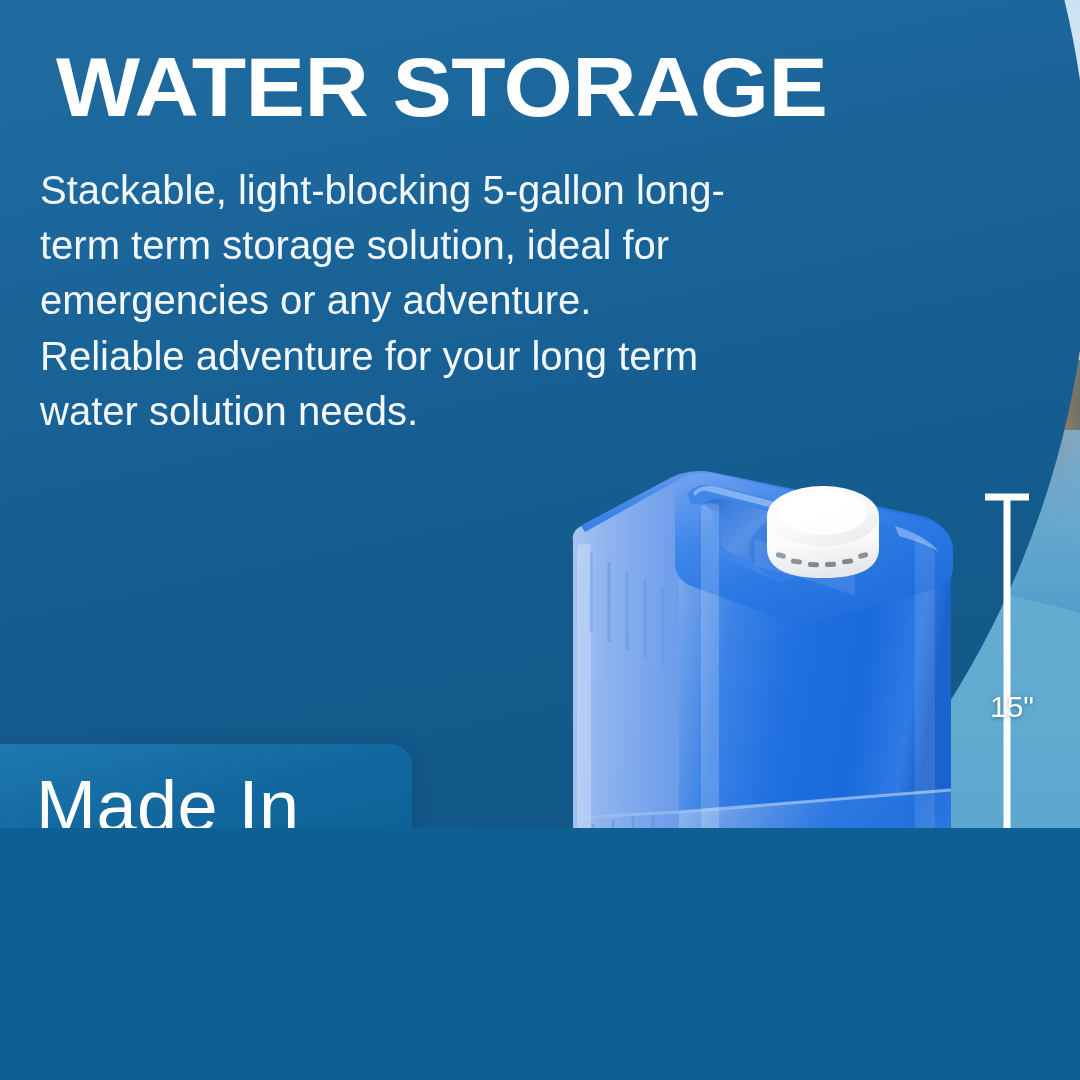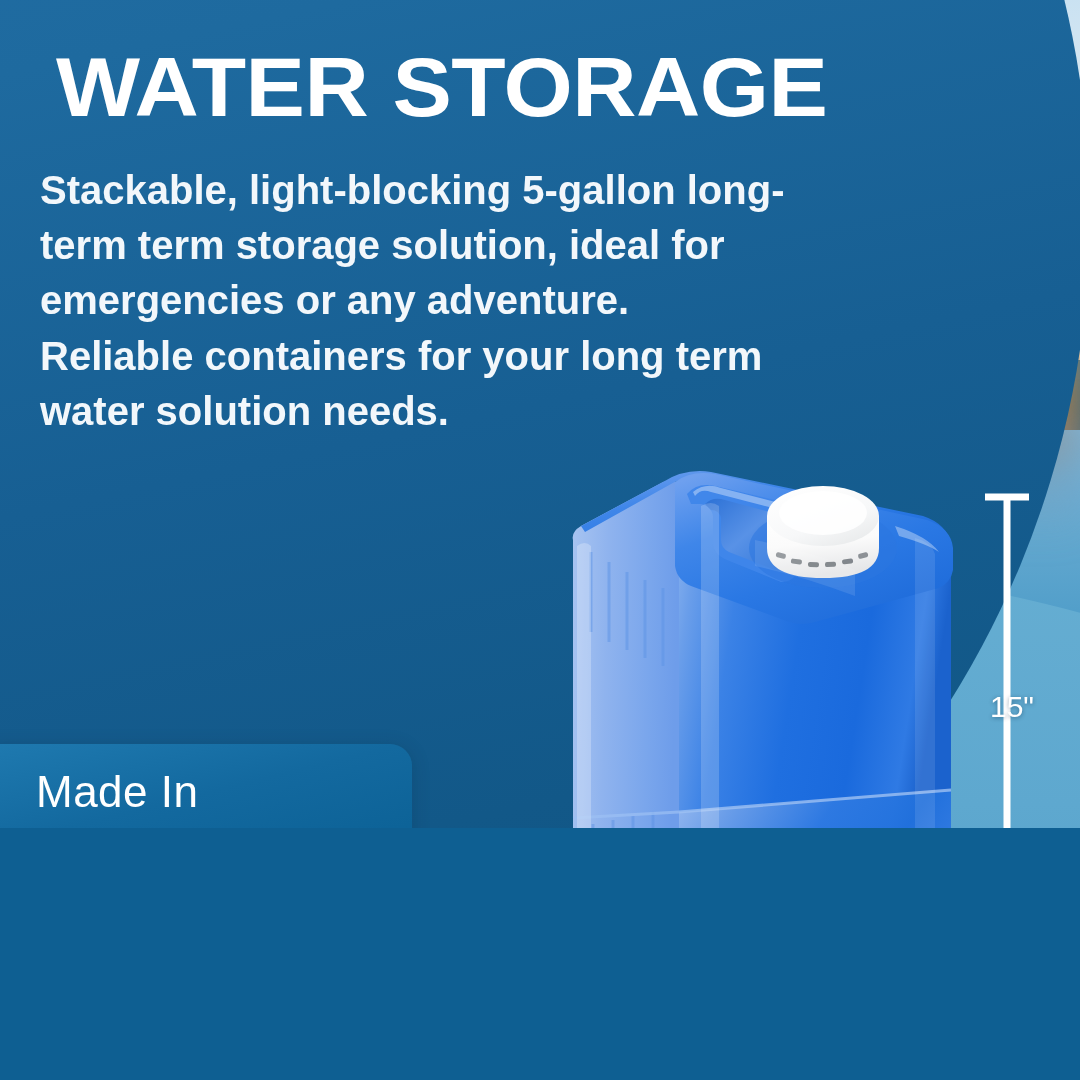--- a/index.html
+++ b/index.html
@@ -63,35 +63,35 @@
   
   .headline {
     position:absolute; left:56px; top:46px;
     font-size:84px; line-height:0.98; font-weight:700;
     color:#ffffff; letter-spacing:-0.5px;
     transform:scaleX(1.06); transform-origin:left top;
     white-space:nowrap;
   }
   .subcopy {
     position:absolute; left:40px; top:163px; width:760px;
-    font-size:40px; line-height:1.38; color:#f2f7fb; font-weight:700;
+    font-size:40px; line-height:1.38; color:#f2f7fb; font-weight:400;
   }
   .subcopy p { margin:0; }
 
   
   .usa-badge {
     position:absolute; left:-26px; top:744px;
     width:438px; height:196px;
     border-radius:22px;
     background:linear-gradient(166deg,#1f7ab0 0%,#13699f 35%,#0d6398 62%,#0a5d91 100%);
     box-shadow:0 3px 18px rgba(6,40,66,.22);
   }
   .usa-text {
     position:absolute; left:62px; top:24px;
-    font-size:44px; line-height:1.07; color:#ffffff; font-weight:400;
+    font-size:72px; line-height:1.07; color:#ffffff; font-weight:400;
     letter-spacing:0.5px;
     text-align:center;
   }
   .usa-text span { display:block; }
 
   
   .jug { position:absolute; left:515px; top:420px; width:470px; height:545px; }
   .jug svg { display:block; }
 
   
@@ -123,21 +123,21 @@
 
   <div class="brand-panel-sq"></div>
   <div class="brand-panel"></div>
 
   <div class="headline">WATER STORAGE</div>
 
   <div class="subcopy">
     <p>Stackable, light-blocking 5-gallon long-</p>
     <p>term term storage solution, ideal for</p>
     <p>emergencies or any adventure.</p>
-    <p>Reliable containers for your long term</p>
+    <p>Reliable adventure for your long term</p>
     <p>water solution needs.</p>
   </div>
 
   <div class="usa-badge">
     <div class="usa-text">
       <span>Made In</span>
     </div>
   </div>
 
   <div class="jug">

